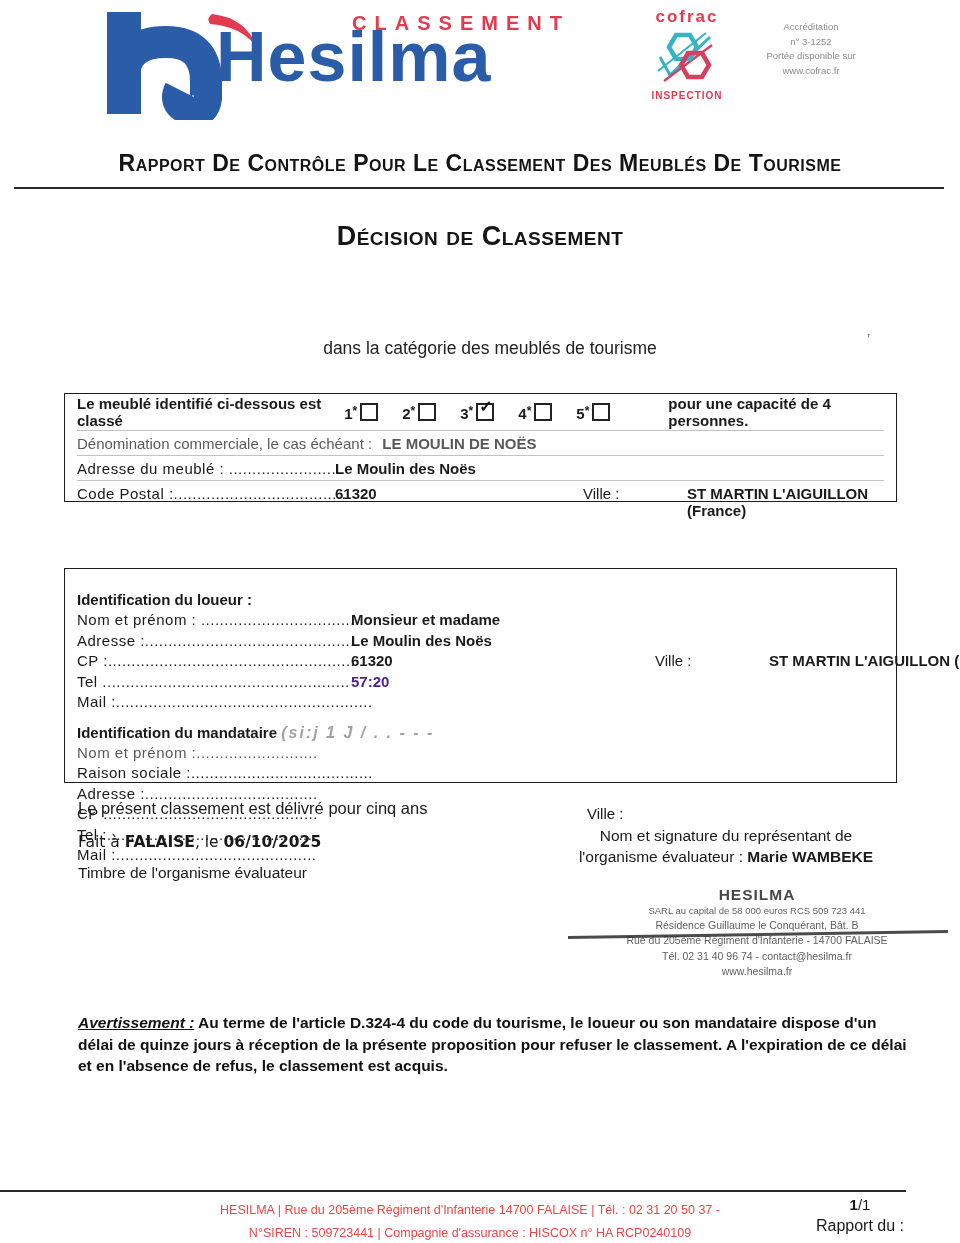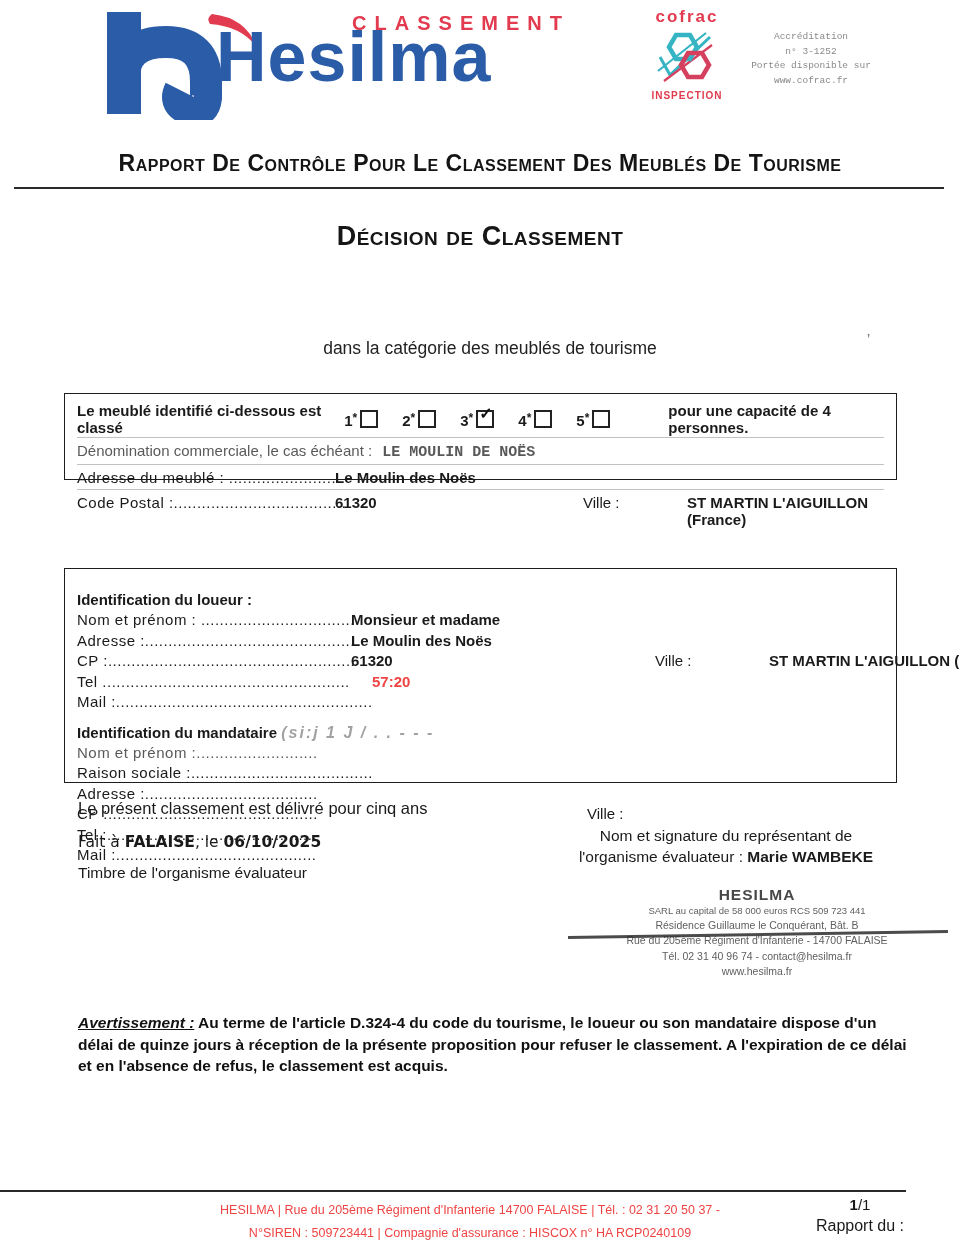--- a/index.html
+++ b/index.html
@@ -8,56 +8,56 @@
   .abs{position:absolute;}
 
   
   .brand-classement{left:336px;top:12px;width:250px;text-align:center;font-size:20px;
     font-weight:800;letter-spacing:8px;color:#e23a4e;}
   .brand-name{left:216px;top:22px;font-size:70px;font-weight:700;color:#2b5ca8;
     letter-spacing:1px;line-height:1;}
   .cofrac-block{left:648px;top:8px;width:78px;text-align:center;}
   .cofrac-word{font-size:17px;font-weight:700;color:#e23a4e;letter-spacing:2px;line-height:1.1;}
   .cofrac-inspection{font-size:10px;font-weight:700;color:#e23a4e;letter-spacing:1px;margin-top:1px;}
-  .accred{left:726px;top:30px;width:170px;text-align:center;font-size:9.5px;color:#8a8a8a;
-    line-height:1.55;filter:blur(.2px);font-family:Liberation Mono, monospace;}
+  .accred{left:726px;top:20px;width:170px;text-align:center;font-size:9.5px;color:#8a8a8a;
+    line-height:1.55;filter:blur(.2px);}
 
   
   .report-title{left:0;top:150px;width:960px;text-align:center;font-size:23px;font-weight:700;
     font-variant:small-caps;letter-spacing:.5px;color:#141414;}
   .title-rule{left:14px;top:187px;width:930px;border-top:2.5px solid #2a2a2a;}
   .decision-title{left:0;top:221px;width:960px;text-align:center;font-size:27px;font-weight:700;
     font-variant:small-caps;letter-spacing:.5px;color:#161616;}
   .category-line{left:0;top:338px;width:960px;text-align:center;font-size:17.5px;color:#222;padding-left:10px;}
   .artifact-mark{left:867px;top:331px;font-size:14px;color:#666;}
 
   
   .formbox{border:1.6px solid #1d1d1d;background:#fff;}
-  .box1{left:64px;top:393px;width:833px;height:87px;padding:7px 12px;box-sizing:border-box;}
+  .box1{left:64px;top:393px;width:833px;height:109px;padding:0 12px;box-sizing:border-box;}
   .box1 .row1{display:flex;align-items:center;height:36px;font-size:15px;font-weight:700;}
   .stars{display:flex;align-items:center;margin-left:10px;}
   .star-unit{margin-right:24px;white-space:nowrap;}
   .star-n{font-size:15px;font-weight:700;}
   .star-s{font-size:12px;font-weight:700;vertical-align:4px;}
   .cbx{display:inline-block;width:14px;height:14px;border:2px solid #222;margin-left:3px;
     vertical-align:-2px;position:relative;}
   .cbx .mark{position:absolute;top:-8px;left:1px;font-size:16px;font-weight:700;color:#111;}
   .capacity{margin-left:34px;}
   .frow{position:relative;font-size:15px;padding:4px 0 3px;border-top:1px solid rgba(120,120,120,.45);}
   .frow .val{position:absolute;font-weight:700;}
   .fade{color:#3c3c3c;filter:blur(.25px);opacity:.85;}
   .val-b{font-weight:700;}
   .v258{left:258px;top:4px;}
   .dots{letter-spacing:.5px;}
 
   .box2{left:64px;top:568px;width:833px;height:215px;padding:20px 12px;box-sizing:border-box;font-size:15px;}
   .b2row{position:relative;line-height:20.5px;height:20.5px;white-space:nowrap;}
   .b2head{font-weight:700;line-height:21px;}
   .smudge-txt{color:#555;opacity:.55;filter:blur(.4px);font-size:16px;letter-spacing:2px;font-style:italic;}
-  .smudge-val{color:#ef4444;filter:blur(.7px);font-weight:700;margin-left:21px;}
+  .smudge-val{color:#4c1d95;filter:blur(.7px);font-weight:700;}
   .gap8{height:9px;}
 
   .villelabel{position:absolute;font-weight:400;}
   .villeval{position:absolute;font-weight:700;}
 
   
   .validity{left:78px;top:799px;font-size:16.5px;}
   .fait{left:78px;top:833px;font-size:15.5px;font-family:"DejaVu Sans","Liberation Sans",sans-serif;}
   .timbre{left:78px;top:864px;font-size:15.5px;}
   .signblock{left:556px;top:826px;width:340px;text-align:center;font-size:15.5px;line-height:1.35;}
@@ -125,21 +125,21 @@
         <span class="star-unit"><span class="star-n">1</span><sup class="star-s">*</sup><span class="cbx"><span class="mark"></span></span></span>
         <span class="star-unit"><span class="star-n">2</span><sup class="star-s">*</sup><span class="cbx"><span class="mark"></span></span></span>
         <span class="star-unit"><span class="star-n">3</span><sup class="star-s">*</sup><span class="cbx"><span class="mark">✓</span></span></span>
         <span class="star-unit"><span class="star-n">4</span><sup class="star-s">*</sup><span class="cbx"><span class="mark"></span></span></span>
         <span class="star-unit"><span class="star-n">5</span><sup class="star-s">*</sup><span class="cbx"><span class="mark"></span></span></span>
       </span>
       <span class="capacity">pour une capacité de 4 personnes.</span>
     </div>
     <div class="frow">
       <span class="fade">Dénomination commerciale, le cas échéant :</span>
-      <span class="val-b fade" style="margin-left:6px;font-family:Liberation Mono, monospace;">LE MOULIN DE NOËS</span>
+      <span class="val-b fade" style="margin-left:6px;">LE MOULIN DE NOËS</span>
     </div>
     <div class="frow">
       <span class="dots">Adresse du meublé : ........................</span>
       <span class="val v258">Le Moulin des Noës</span>
     </div>
     <div class="frow">
       <span class="dots">Code Postal :......................................</span>
       <span class="val v258">61320</span>
       <span class="villelabel" style="left:506px;top:4px;">Ville :</span>
       <span class="villeval" style="left:610px;top:4px;">ST MARTIN L'AIGUILLON (France)</span>

